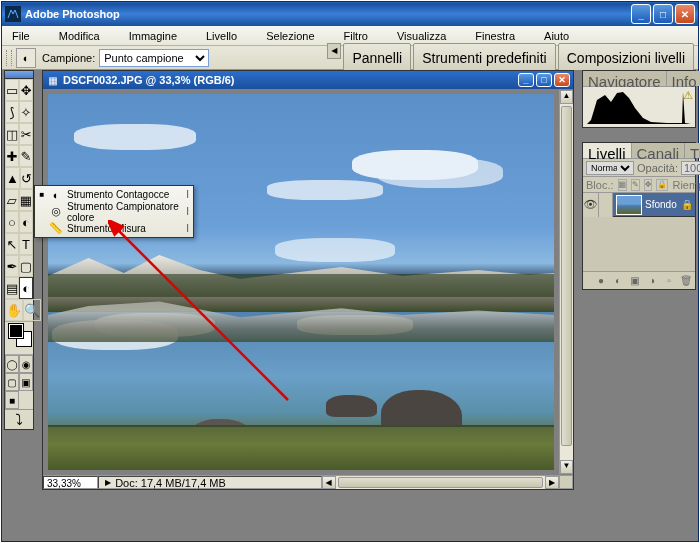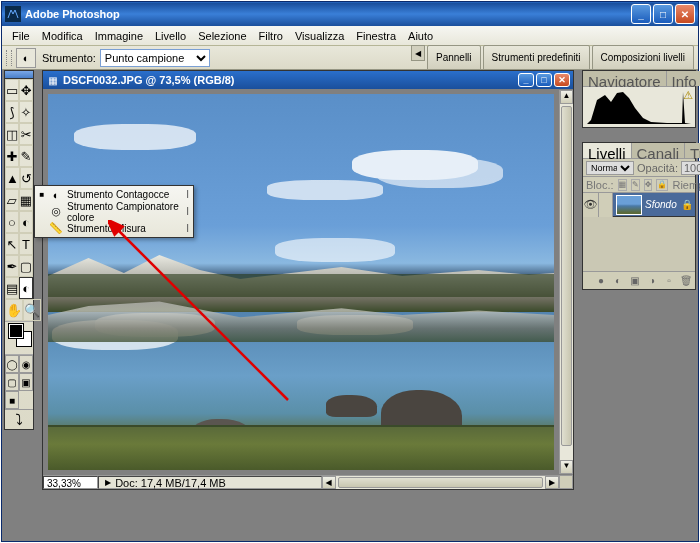--- a/index.html
+++ b/index.html
@@ -6,29 +6,29 @@
 body{width:700px;height:543px;background:#fff;overflow:hidden;position:relative}
 .app{width:698px;height:541px;border:1px solid #0a2a6c;position:absolute;left:1px;top:1px;background:#808080}
 .titlebar{height:24px;background:linear-gradient(#2a6fcc,#1a4f9c 5%,#3a7fd8 50%,#1a4f9c);display:flex;align-items:center;color:#fff;padding:4px 3px}
 .titlebar .logo{width:16px;height:16px;margin-right:4px;display:inline-flex;align-items:center;justify-content:center}
 .titlebar .title{flex:1;font-weight:bold}
 .winbtns{display:flex;gap:2px}
 .winbtn{width:20px;height:20px;border:1px solid #fff;border-radius:3px;display:flex;align-items:center;justify-content:center;color:#fff;font-weight:bold;font-size:10px}
 .winbtn.min{background:linear-gradient(#5a9adf,#1a5cbc)}
 .winbtn.max{background:linear-gradient(#5a9adf,#1a5cbc)}
 .winbtn.close{background:linear-gradient(#e8896a,#c74a1f)}
-.menubar{height:20px;background:linear-gradient(#f6f6f2,#e8e7da);display:flex;align-items:center;padding:0 4px;gap:0;border-bottom:1px solid #b5b597}
+.menubar{height:20px;background:linear-gradient(#f6f6f2,#e8e7da);display:flex;align-items:center;padding:0 4px;gap:17px;border-bottom:1px solid #b5b597}
 .menubar span{padding:2px 6px;cursor:default}
 .optbar{height:24px;background:linear-gradient(#e8e7da,#dcdac8);display:flex;align-items:center;padding:0 4px;border-bottom:1px solid #969684}
 .optbar .handle{width:6px;height:16px;border-left:1px dotted #888;border-right:1px dotted #888;margin-right:4px}
 .optbar .tool-icon{width:20px;height:20px;border:1px solid #999;background:#e8e7da;margin-right:6px;display:flex;align-items:center;justify-content:center}
 .optbar label{margin-right:4px}
 .optbar select{height:18px;width:110px;font-size:11px;background:#fff;border:1px solid #7a9fd4}
 .opt-right{margin-left:auto;display:flex;gap:2px}
-.opt-tab{background:linear-gradient(#e8e7da,#d2d0be);border:1px solid #969684;padding:6px 8px;font-size:10px;border-radius:2px 2px 0 0}
+.opt-tab{background:linear-gradient(#e8e7da,#d2d0be);border:1px solid #969684;padding:6px 8px;font-size:14px;border-radius:2px 2px 0 0}
 .opt-arrow{width:14px;height:16px;background:#d2d0be;border:1px solid #969684;display:flex;align-items:center;justify-content:center;font-size:8px}
 .work{position:absolute;left:0;right:0;top:68px;bottom:0;background:#808080}
 .toolbox{position:absolute;left:2px;top:0;width:30px;background:linear-gradient(#e8e7da,#dcdac8);border:1px solid #333;display:flex;flex-direction:column}
 .toolbox .tb-head{height:8px;background:linear-gradient(#7aa8e8,#4a7fc8);border-bottom:1px solid #333}
 .tb-row{display:flex;height:22px}
 .tb-cell{flex:1;border:1px solid #d0ceb8;display:flex;align-items:center;justify-content:center;font-size:13px;cursor:pointer;position:relative}
 .tb-cell.active{background:#fff;border:1px solid #333}
 .tb-sep{height:1px;background:#aaa}
 .fgbg{height:32px;position:relative}
 .fgbg .fg{position:absolute;left:4px;top:2px;width:14px;height:14px;background:#000;border:1px solid #fff;outline:1px solid #000}
@@ -78,21 +78,21 @@
 .layers{top:72px;height:148px}
 .lay-opts{height:18px;background:#d0ceb8;display:flex;align-items:center;padding:0 3px;gap:3px;font-size:9px;border-bottom:1px solid #999;color:#666}
 .lay-opts select{width:48px;height:14px;font-size:9px;background:#ddd;border:1px solid #999}
 .lay-locks{height:16px;background:#d0ceb8;display:flex;align-items:center;padding:0 3px;gap:4px;font-size:9px;border-bottom:1px solid #999;color:#777}
 .lay-locks .li{width:12px;height:12px;border:1px solid #aaa;font-size:8px;text-align:center;line-height:10px}
 .lay-list{height:78px;background:#cac8b4;overflow:hidden}
 .lay-row{height:24px;display:flex;align-items:center;background:#4a6a9a;color:#fff;border-bottom:1px solid #333}
 .lay-row .eye{width:16px;height:24px;background:#d0ceb8;display:flex;align-items:center;justify-content:center;color:#333;border-right:1px solid #999}
 .lay-row .link{width:14px;height:24px;background:#d0ceb8;border-right:1px solid #999}
 .lay-row .thumb{width:26px;height:20px;margin:0 3px;background:linear-gradient(#6a9fd8 45%,#4a7aa8 55%,#5a6a3a 92%);border:1px solid #fff}
-.lay-row .lname{flex:1;font-style:italic;font-size:10px}
+.lay-row .lname{flex:1;font-size:10px}
 .lay-row .lock{width:14px;font-size:10px}
 .lay-foot{height:18px;background:#d0ceb8;display:flex;align-items:center;justify-content:flex-end;padding:0 2px;gap:3px;border-top:1px solid #999}
 .lay-foot .lf{width:14px;height:14px;display:flex;align-items:center;justify-content:center;font-size:10px;color:#666}
 </style>
 </head>
 <body>
 
 <div class="app">
   <div class="titlebar">
     <span class="logo">
@@ -117,21 +117,21 @@
     <span>Selezione</span>
     <span>Filtro</span>
     <span>Visualizza</span>
     <span>Finestra</span>
     <span>Aiuto</span>
   </div>
 
   <div class="optbar">
     <div class="handle"></div>
     <div class="tool-icon">◐</div>
-    <label>Strumento:</label>
+    <label>Campione:</label>
     <select><option>Punto campione</option></select>
     <div class="opt-right">
       <div class="opt-arrow">◀</div>
       <div class="opt-tab">Pannelli</div>
       <div class="opt-tab">Strumenti predefiniti</div>
       <div class="opt-tab">Composizioni livelli</div>
     </div>
   </div>
 
   <div class="work">
@@ -229,21 +229,21 @@
           <marker id="ah" markerWidth="10" markerHeight="10" refX="2" refY="3" orient="auto">
             <path d="M0,0 L0,6 L8,3 z" fill="#e00000"></path>
           </marker>
         </defs>
       <line x1="180" y1="180" x2="8" y2="8" stroke="#e00000" stroke-width="2.5" marker-end="url(#ah)"></line>
     </svg>
 
     <div class="doc-win">
       <div class="doc-title">
         <span class="di">▦</span>
-        <span class="dt">DSCF0032.JPG @ 73,5% (RGB/8)</span>
+        <span class="dt">DSCF0032.JPG @ 33,3% (RGB/6)</span>
         <div class="winbtns">
           <div class="winbtn min">_</div>
           <div class="winbtn max">□</div>
           <div class="winbtn close">✕</div>
         </div>
       </div>
       <div class="canvas">
         <div class="img">
           <div class="clouds"></div>
           <div class="mountains"></div>

